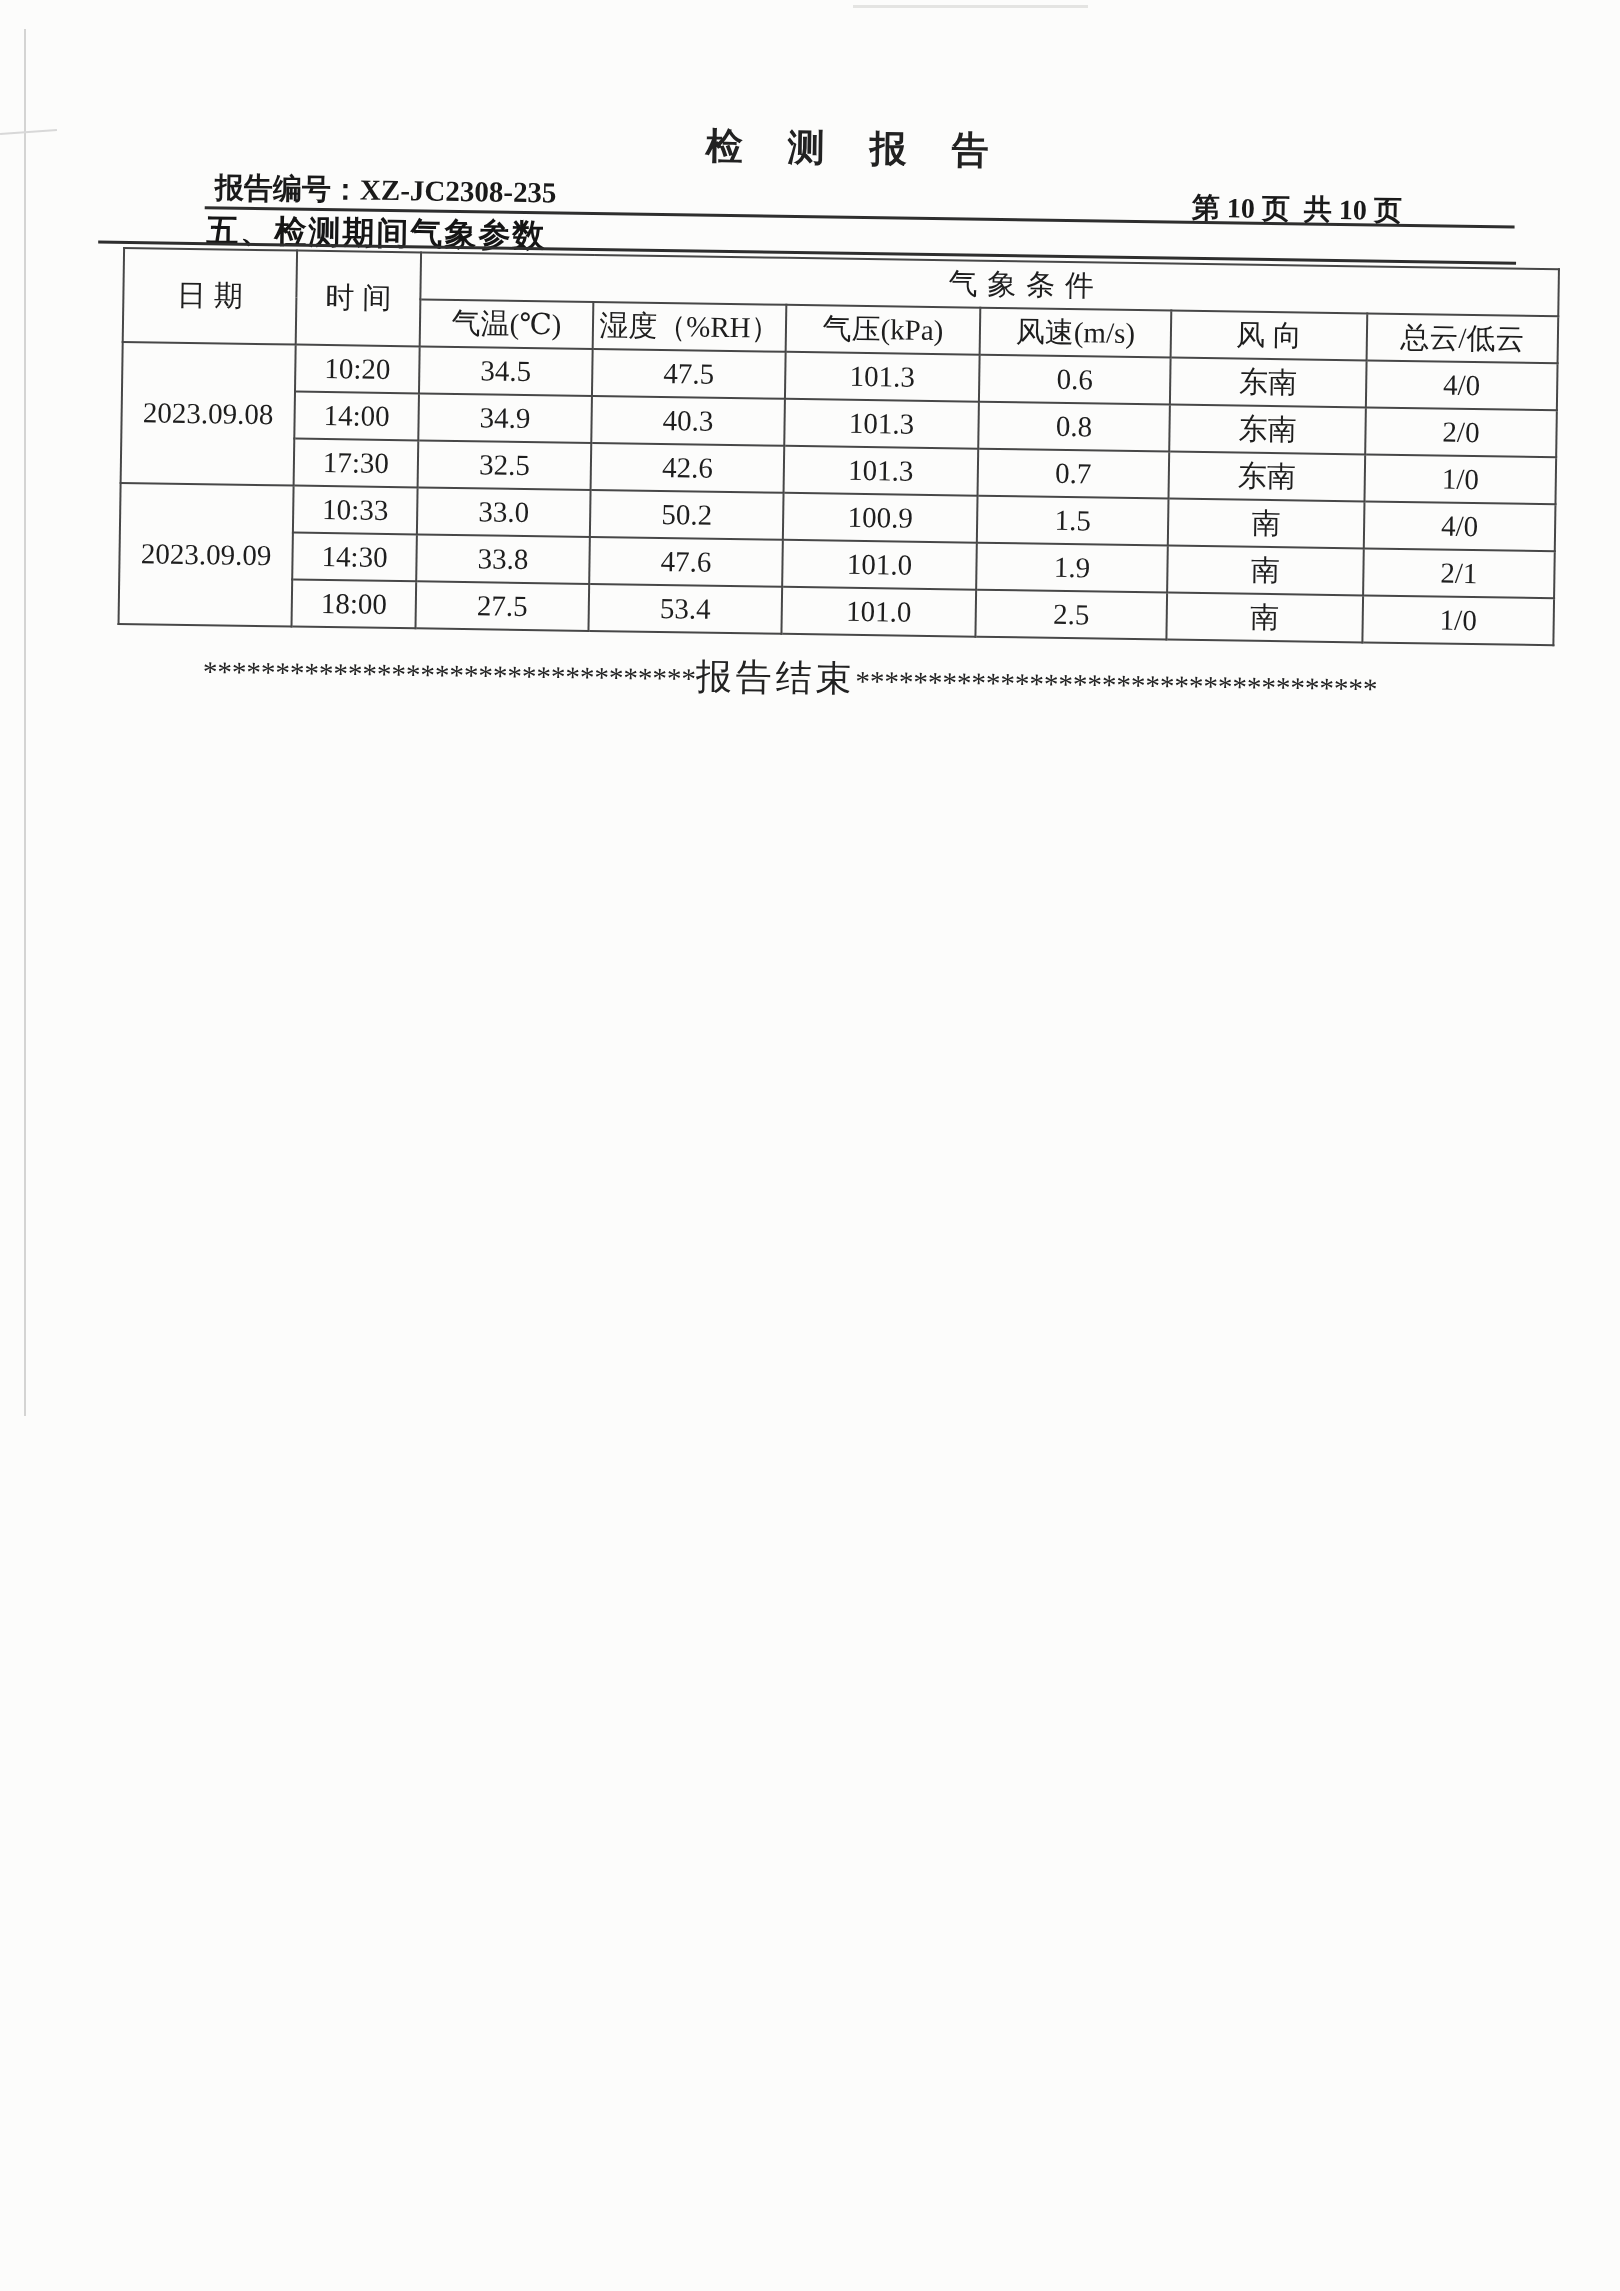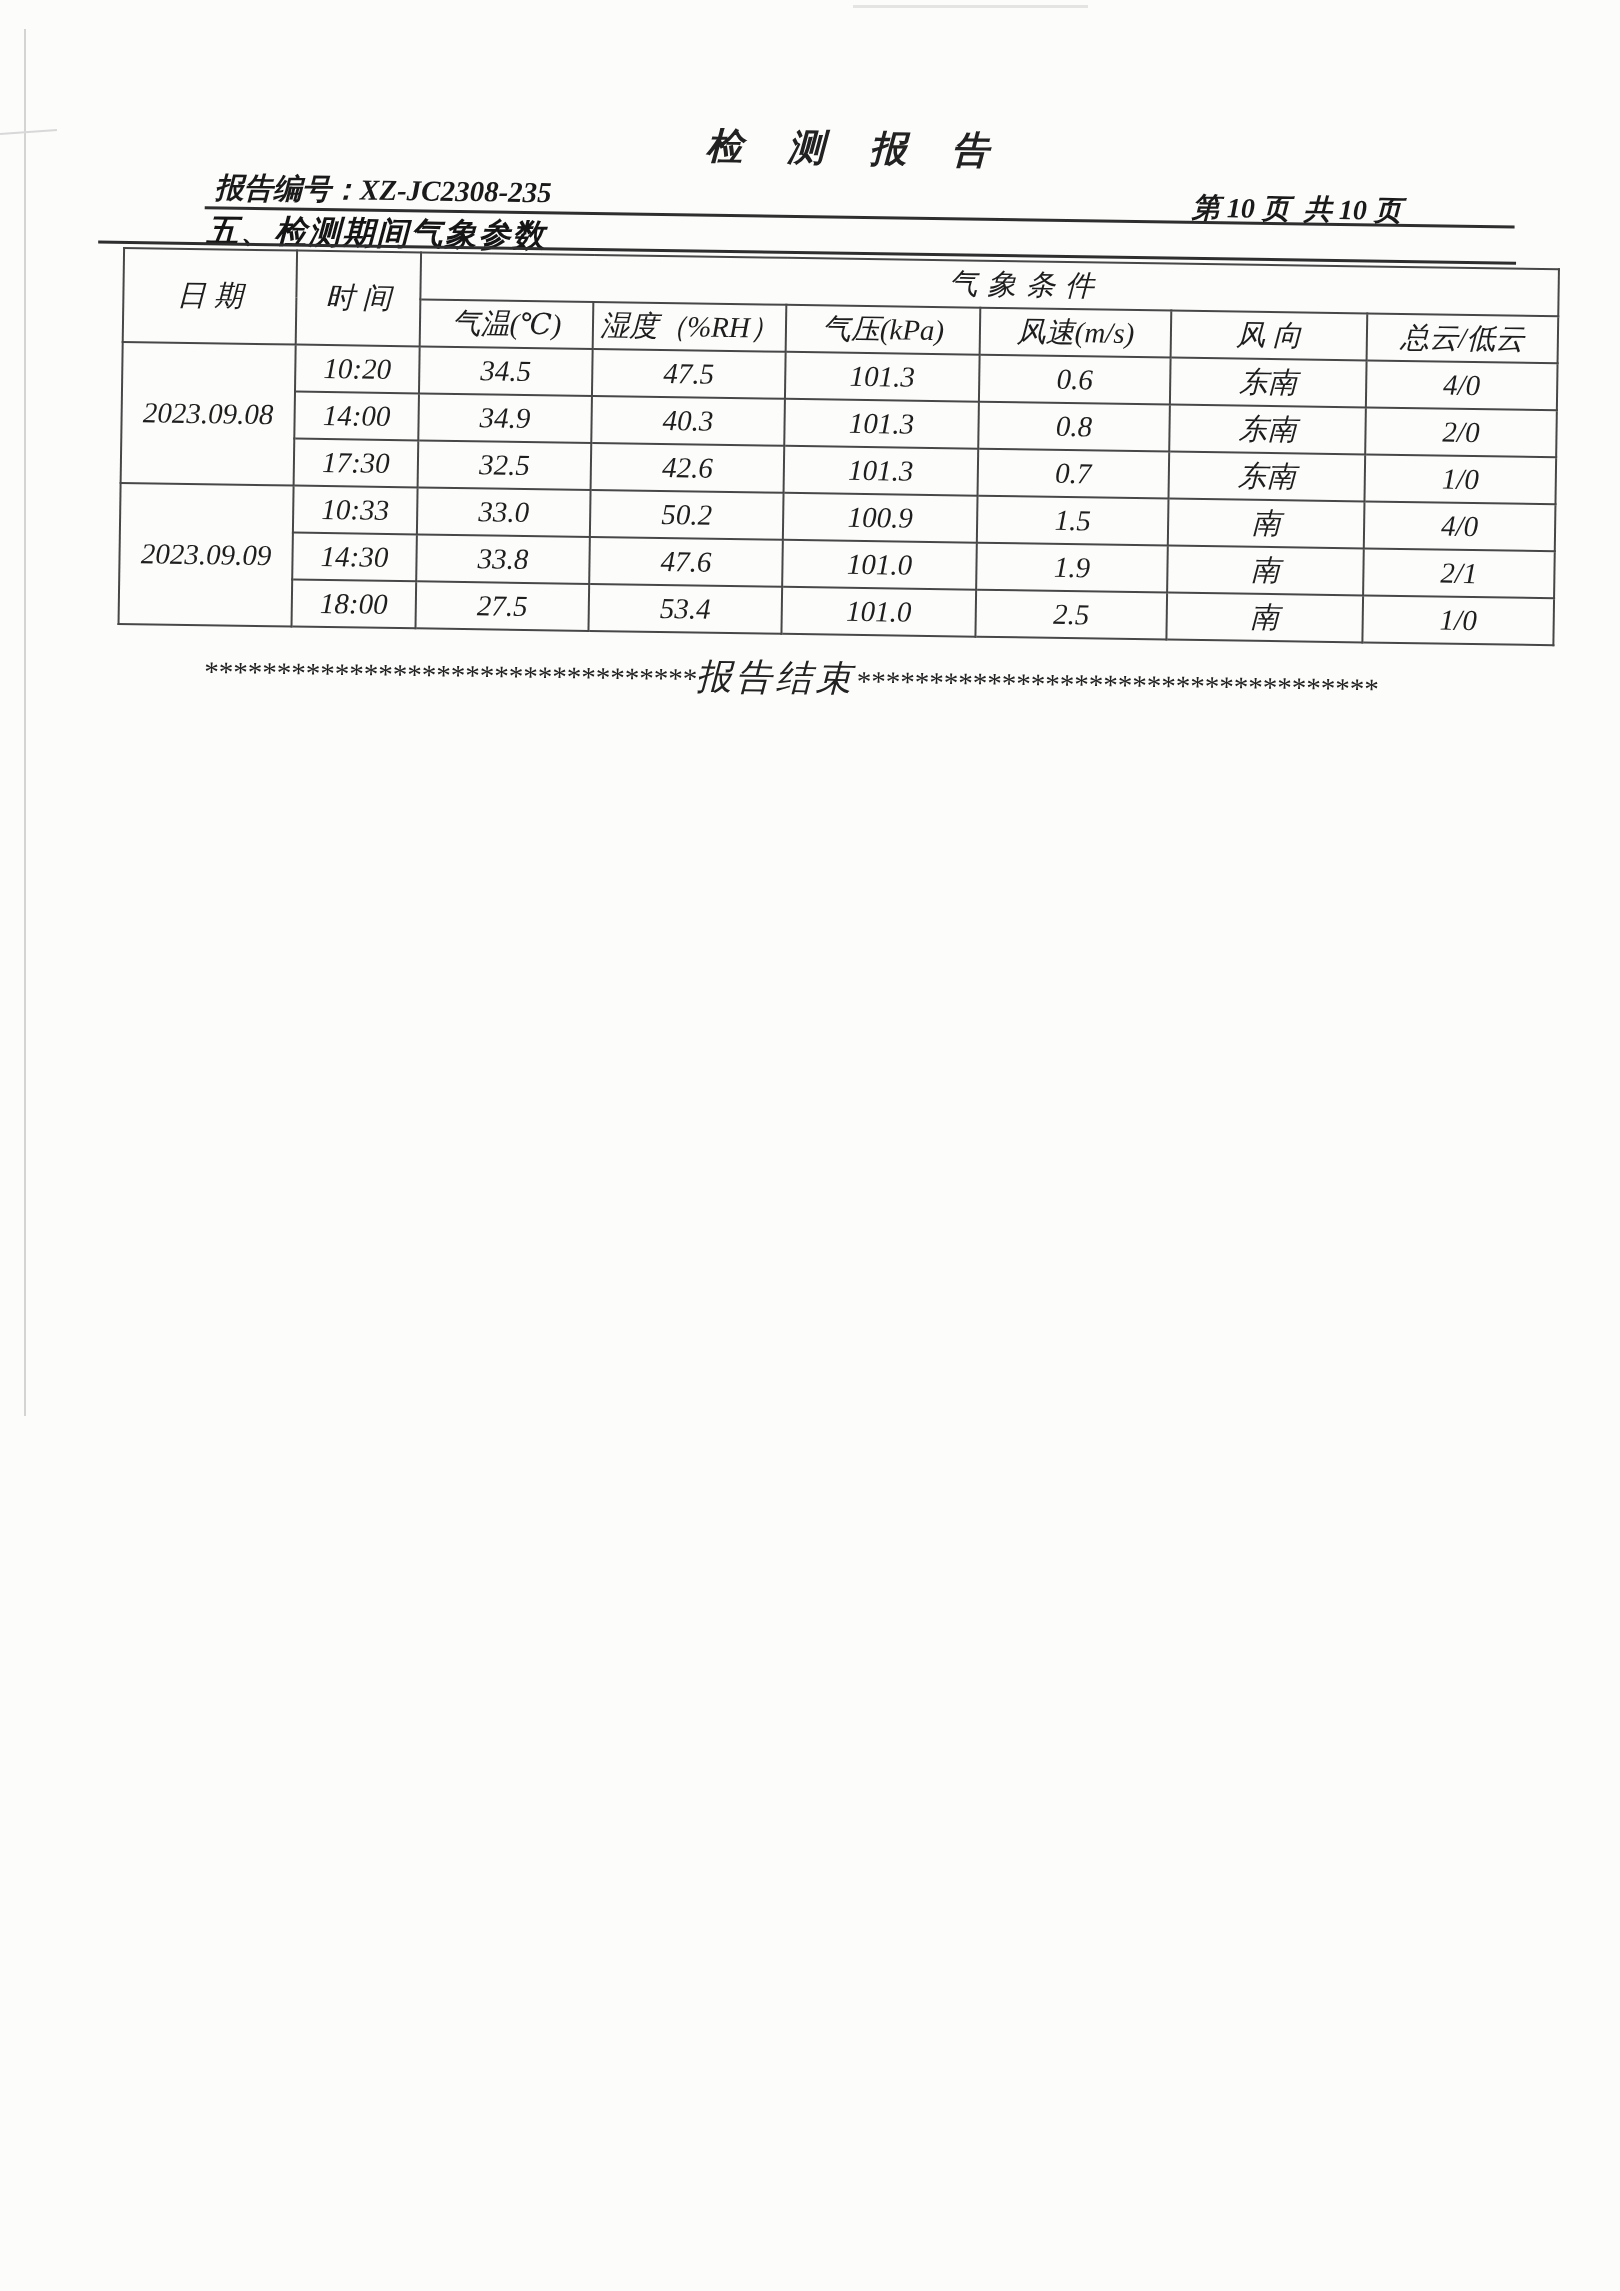--- a/index.html
+++ b/index.html
@@ -4,21 +4,21 @@
 <style>
   html,body{margin:0;padding:0;}
   body{
     width:1620px;height:2292px;
     background:#fcfcfb;
     font-family:"Liberation Serif","DejaVu Serif",serif;
     color:#1c1c1c;
     overflow:hidden;
     position:relative;
   }
-  .page{position:absolute;inset:0;font-style:italic;}
+  .page{position:absolute;inset:0;}
   
   .scan-vline{position:absolute;left:23.5px;top:29px;width:2px;height:1387px;background:#c9c9c9;opacity:.8;}
   .scan-mark{position:absolute;left:0;top:131px;width:57px;height:2px;background:#d8d8d8;transform:rotate(-4deg);}
   .scan-streak{position:absolute;left:853px;top:4.9px;width:235px;height:2.9px;background:#e4e4e2;}
   
   .content{
     position:absolute;inset:0;
     transform:rotate(0.85deg);
     transform-origin:125px 255px;
   }

